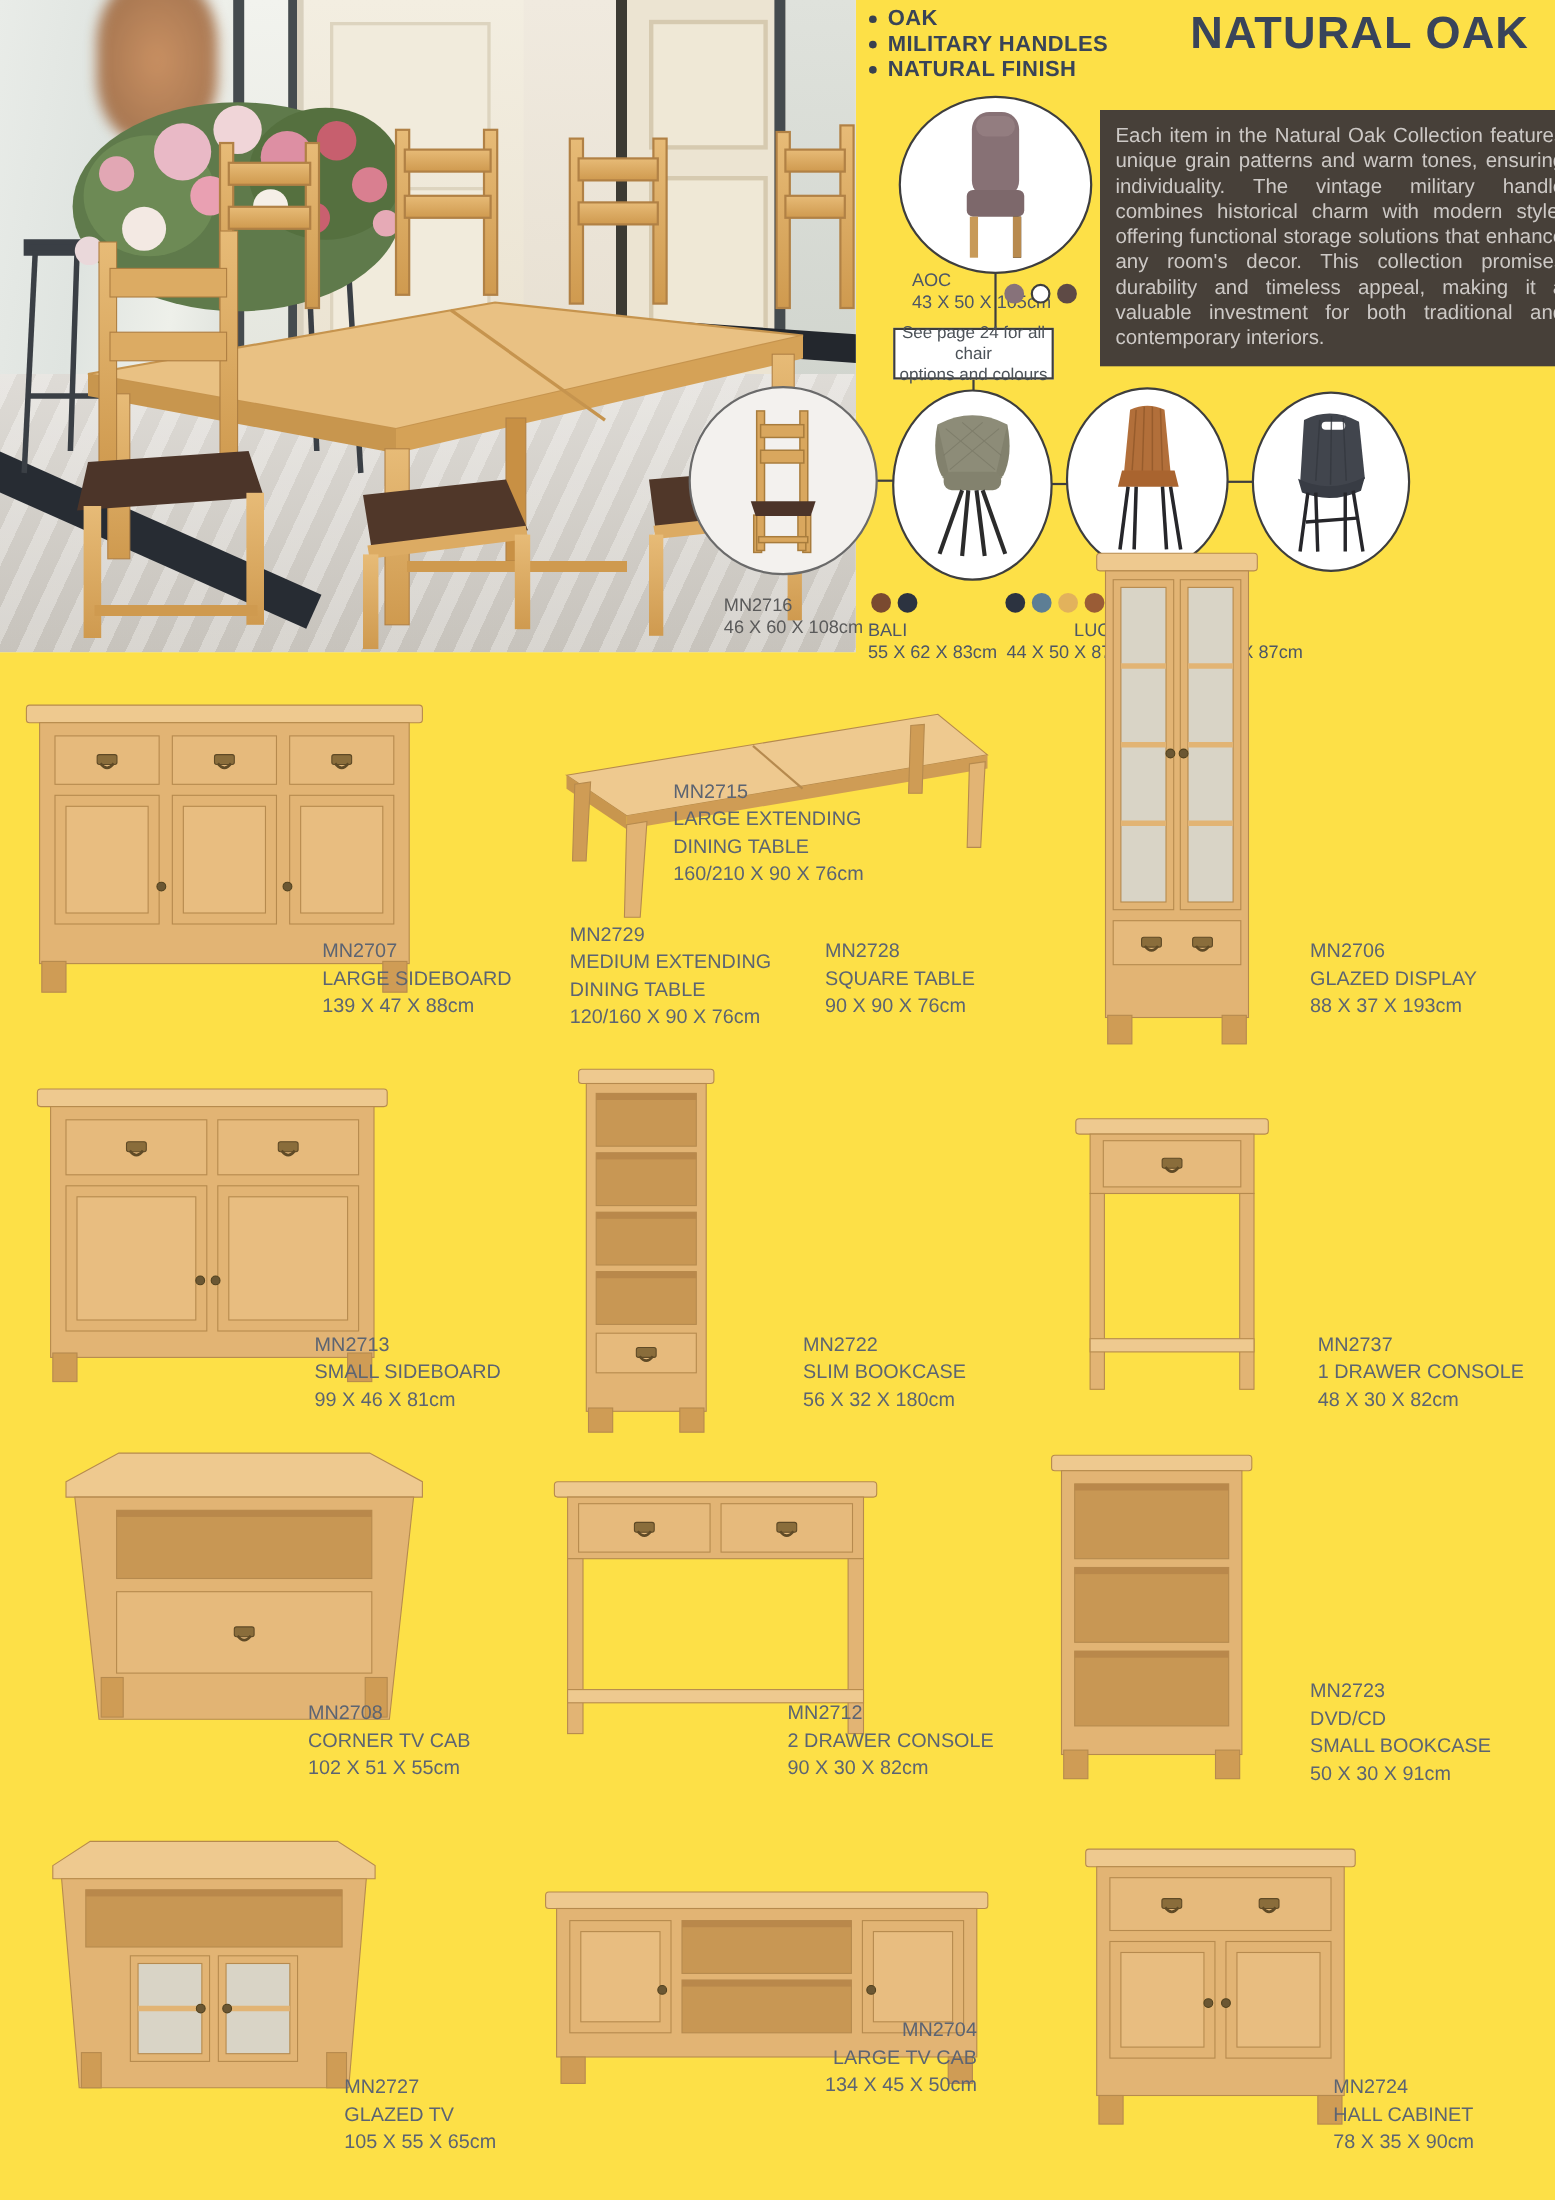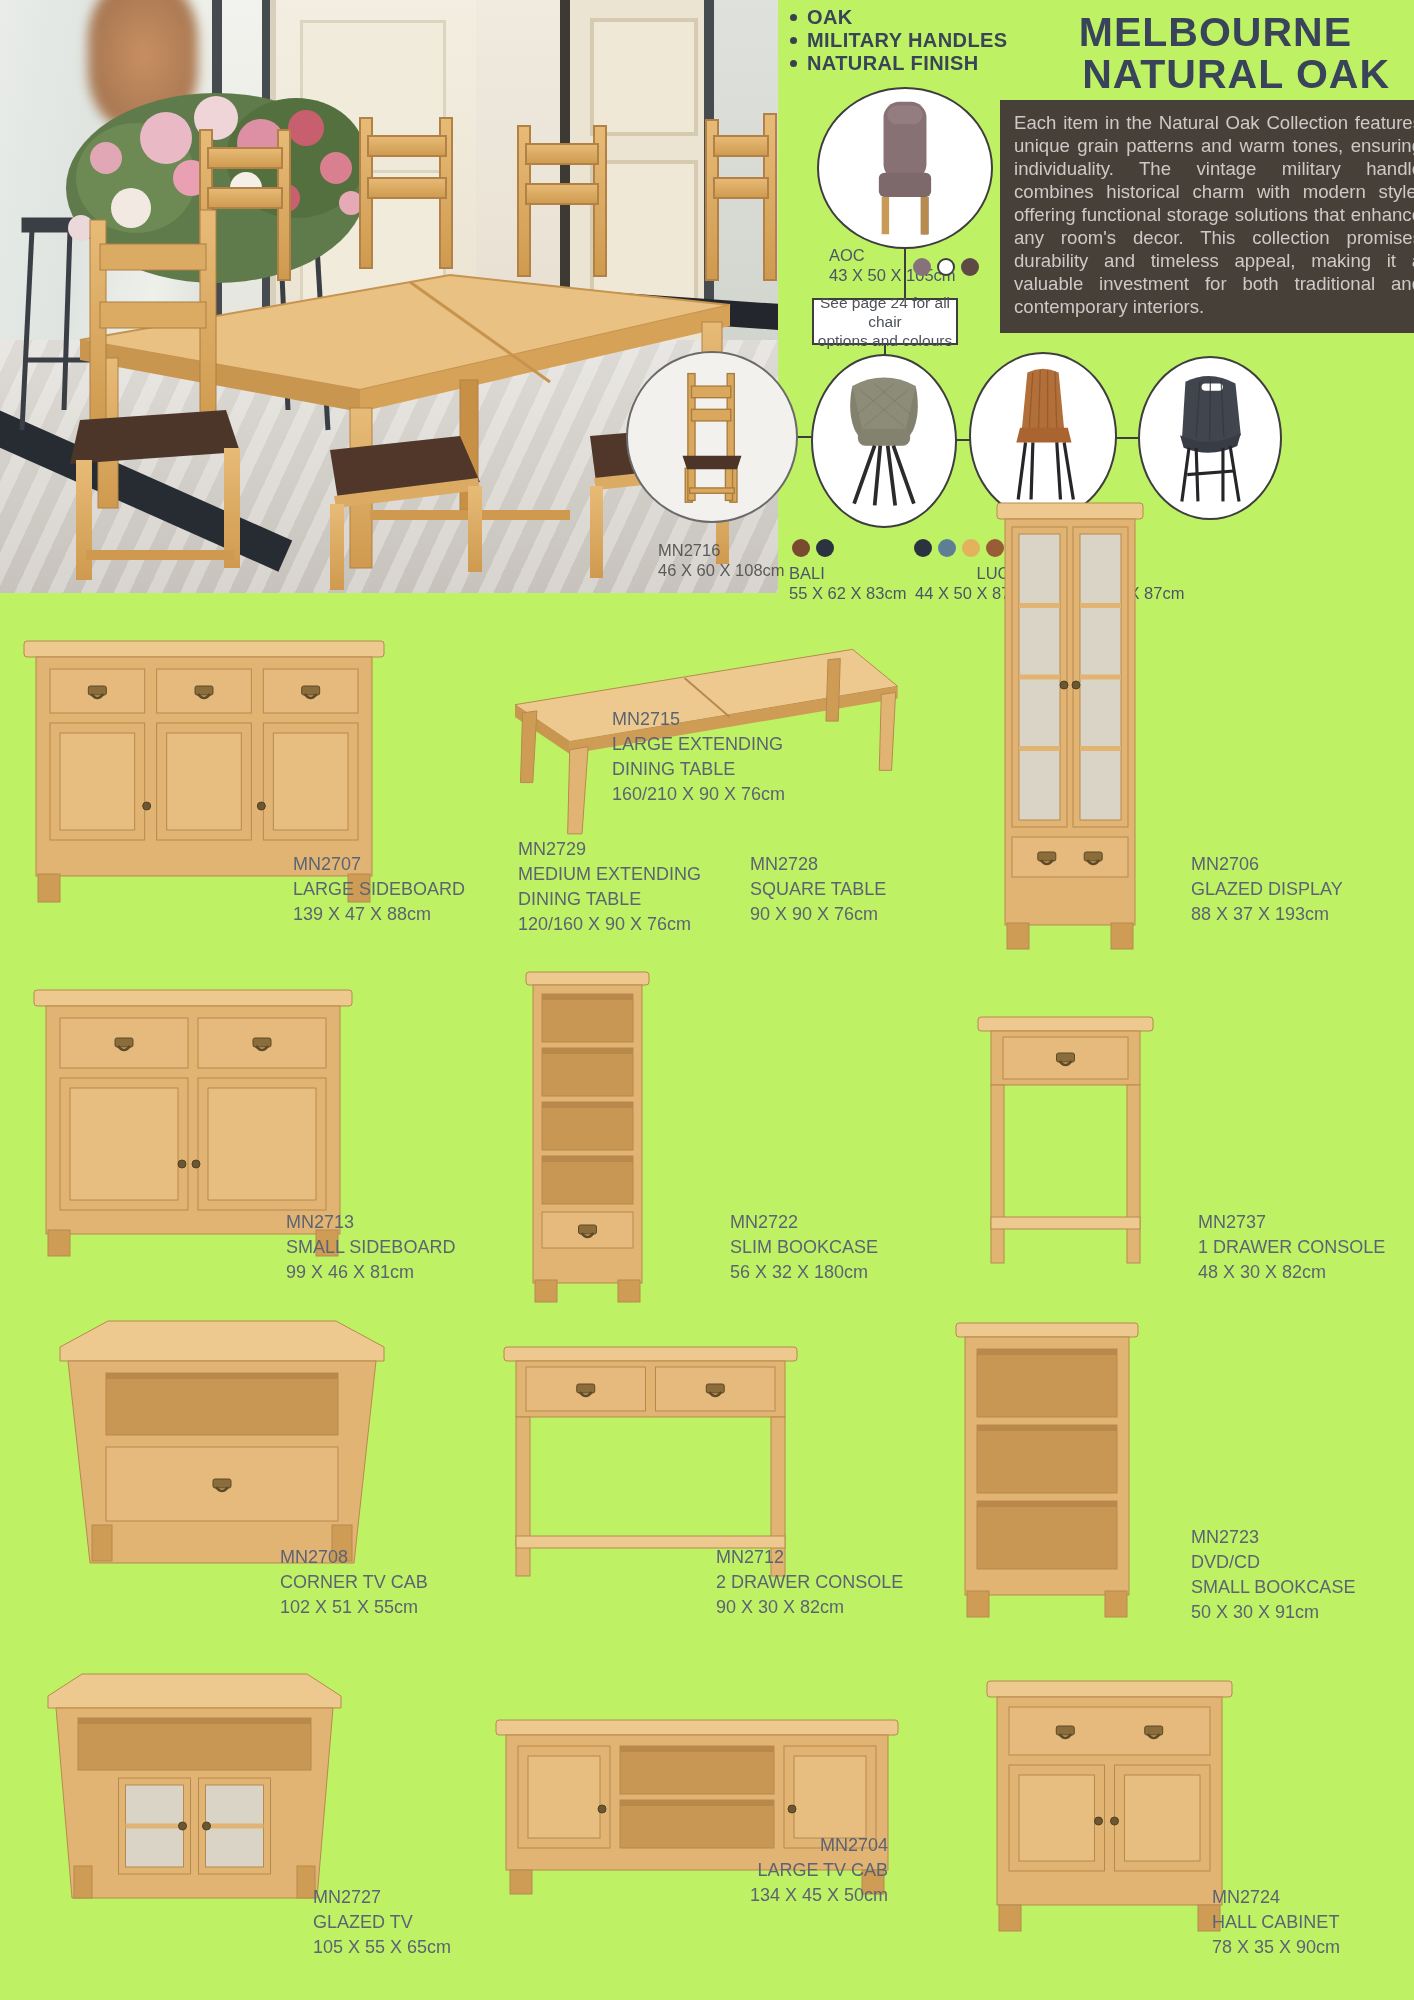--- a/index.html
+++ b/index.html
@@ -1,16 +1,16 @@
 <!DOCTYPE html>
 <html><head>
 <meta charset="utf-8">
 <style>
   html,body{margin:0;padding:0;background:#888;}
-  #page{position:relative;width:1414px;height:2000px;background:#bef264;margin:0 auto;
+  #page{position:relative;width:1414px;height:2000px;background:#fde047;margin:0 auto;
         font-family:"Liberation Sans",sans-serif;overflow:hidden;}
   .abs{position:absolute;}
 
   
   #hero{left:0;top:0;width:778px;height:593px;overflow:hidden;background:#ece6da;}
   .wall{position:absolute;left:0;top:0;width:100%;height:420px;
         background:linear-gradient(#f0eadf,#e5ddce);}
   .glassL{position:absolute;left:0;top:0;width:218px;height:430px;
         background:linear-gradient(100deg,#e9ece8,#dfe4e0 40%,#eef0ea 70%,#d8dcd6);}
   .glassL2{position:absolute;left:218px;top:0;width:52px;height:360px;
@@ -205,21 +205,20 @@
       <div class="f">
         <span class="dot"></span>
                <span class="ft">MILITARY HANDLES</span>
       </div>
       <div class="f">
         <span class="dot"></span>
                <span class="ft">NATURAL FINISH</span>
       </div>
     </div>
   <div id="title" class="abs">
-    <div class="t1">MELBOURNE</div>
     <div class="t2">NATURAL OAK</div>
   </div>
   <div id="desc" class="abs">Each item in the Natural Oak Collection features unique grain patterns and warm tones, ensuring individuality. The vintage military handle combines historical charm with modern style, offering functional storage solutions that enhance any room's decor. This collection promises durability and timeless appeal, making it a valuable investment for both traditional and contemporary interiors.</div>
 
   <div class="circle" style="left:817px;top:87px;width:176px;height:162px;">
     <svg width="96" height="140" viewBox="0 0 90 150">
       <rect x="22" y="4" width="46" height="84" rx="17" fill="#877175"></rect>
       <rect x="26" y="8" width="38" height="20" rx="10" fill="#937d80"></rect>
       <rect x="17" y="80" width="56" height="26" rx="6" fill="#7d686b"></rect>
       <rect x="20" y="106" width="8" height="40" fill="#c89a58"></rect>

